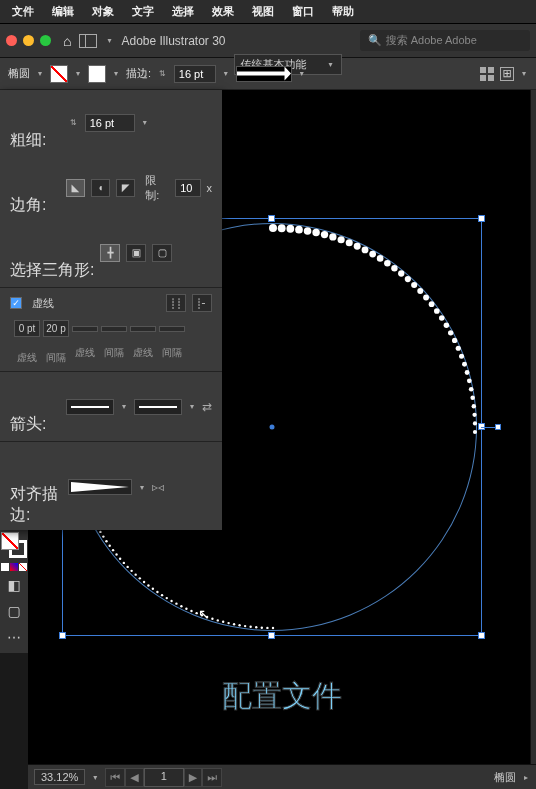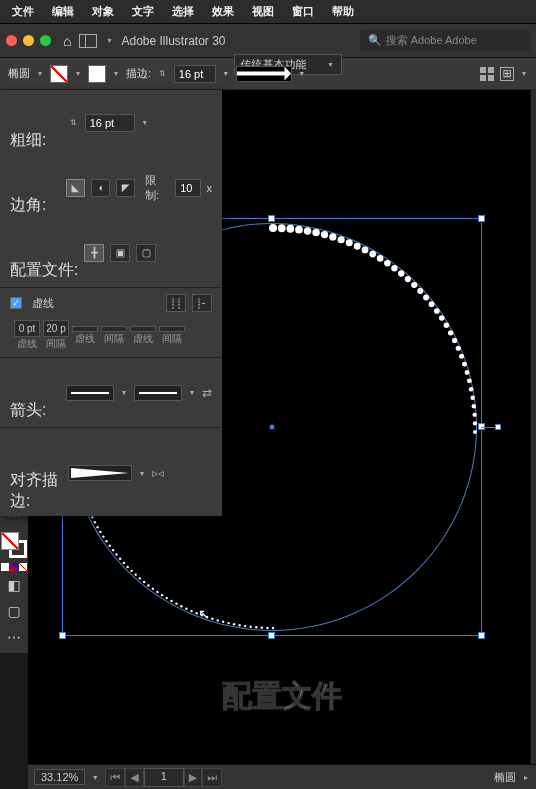--- a/index.html
+++ b/index.html
@@ -38,21 +38,21 @@
 
 
 .stroke-panel { position:absolute; left:0; top:90px; width:222px; background:#3b3b3b; box-shadow:2px 2px 8px rgba(0,0,0,0.6); z-index:10; }
 .sp-row { display:flex; align-items:center; padding:4px 10px; gap:6px; min-height:26px; }
 .sp-lbl { color:#ddd; width:52px; text-align:left; font-size:16px;margin-top:36px; }
 .sp-lbl-sm { color:#999; font-size:10px; text-align:center; }
 .btn-ic { width:20px; height:18px; background:#2a2a2a; border:1px solid #555; display:flex; align-items:center; justify-content:center; font-size:10px; color:#ccc; }
 .btn-ic.sel { background:#555; border-color:#888; }
 .check { width:12px; height:12px; background:#4a9eff; border:1px solid #666; display:inline-flex; align-items:center; justify-content:center; color:#fff; font-size:9px; margin-right:4px; }
 .dash-field { width:26px; background:#2a2a2a; border:1px solid #555; color:#ccc; text-align:center; padding:2px 0; font-size:10px; }
-.dash-pair { display:flex; flex-direction:column; align-items:center; gap:0; }
+.dash-pair { display:flex; flex-direction:column; align-items:center; gap:14px; }
 .arrow-swatch { width:50px; height:16px; background:#222; border:1px solid #555; position:relative; }
 .arrow-swatch.line::before { content:""; position:absolute; left:4px; right:4px; top:50%; height:2px; background:#fff; transform:translateY(-50%); }
 .arrow-swatch.tri::before { content:""; position:absolute; inset:2px; background:#fff; clip-path:polygon(0 0,100% 50%,0 100%); }
 .swap-ic { color:#aaa; font-size:12px; }
 .disabled { color:#666; }
 .sp-divider { height:1px; background:#222; margin:2px 0; }
 
 
 .tools { position:absolute; left:0; top:395px; width:28px; background:#333; display:flex; flex-direction:column; gap:2px; padding:4px 0; align-items:center; }
 .tool { width:24px; height:24px; display:flex; align-items:center; justify-content:center; color:#ccc; font-size:14px; }
@@ -73,21 +73,21 @@
 .ctr { position:absolute; left:50%; top:50%; width:5px; height:5px; background:#3d7dd8; border-radius:50%; transform:translate(-50%,-50%); }
 .ellipse-stroke { position:absolute; left:4px; top:4px; right:4px; bottom:4px; border:1px solid #4a7db8; border-radius:50%; }
 .dotline { position:absolute; }
 .dotline circle { fill:#fff; }
 .anchor-ext { position:absolute; right:-20px; top:50%; width:6px; height:6px; background:#fff; border:1px solid #3d7dd8; transform:translateY(-50%); }
 .anchor-line { position:absolute; right:-20px; top:50%; width:20px; height:1px; background:#3d7dd8; }
 
 .cursor { position:absolute; left:170px; top:516px; color:#fff; font-size:14px; pointer-events:none; }
 
 .caption { position:absolute; bottom:54px; left:50%; transform:translateX(-50%); text-align:center; }
-.caption div { color:#fca5a5; font-size:30px; font-weight:700; -webkit-text-stroke:1px #333; line-height:1.15; }
+.caption div { color:#7dd3fc; font-size:30px; font-weight:400; -webkit-text-stroke:1px #333; line-height:1.15; }
 
 
 .status { position:absolute; left:28px; right:0; bottom:0; height:22px; background:#333; display:flex; align-items:center; padding:12px 6px; gap:6px; border-top:1px solid #111; }
 .status .seg { background:#2a2a2a; border:1px solid #555; padding:1px 6px; color:#ccc; }
 .page-arrows { display:flex; gap:0; }
 .page-arrows span { padding:2px 4px; color:#888; border:1px solid #444; background:#2a2a2a; }
 
 .right-panel-tab { position:absolute; right:0; top:90px; width:6px; height:674px; background:#2e2e2e; border-left:1px solid #111; }
 </style>
 </head>
@@ -282,21 +282,21 @@
   <div class="sp-row">
     <span class="sp-lbl">边角:</span>
     <div class="btn-ic sel">◣</div>
     <div class="btn-ic">◖</div>
     <div class="btn-ic">◤</div>
     <span style="color:#ccc;margin-left:4px">限制:</span>
     <span class="numfield" style="width:26px">10</span>
     <span>x</span>
   </div>
   <div class="sp-row">
-    <span class="sp-lbl" style="width:auto">配置文件:</span>
+    <span class="sp-lbl" style="width:auto">选择三角形:</span>
     <div class="btn-ic sel">╋</div>
     <div class="btn-ic">▣</div>
     <div class="btn-ic">▢</div>
   </div>
   <div class="sp-divider"></div>
   <div class="sp-row">
     <span class="check">✓</span>
     <span>虚线</span>
     <div style="flex:1"></div>
     <div class="btn-ic">┊┊</div>

